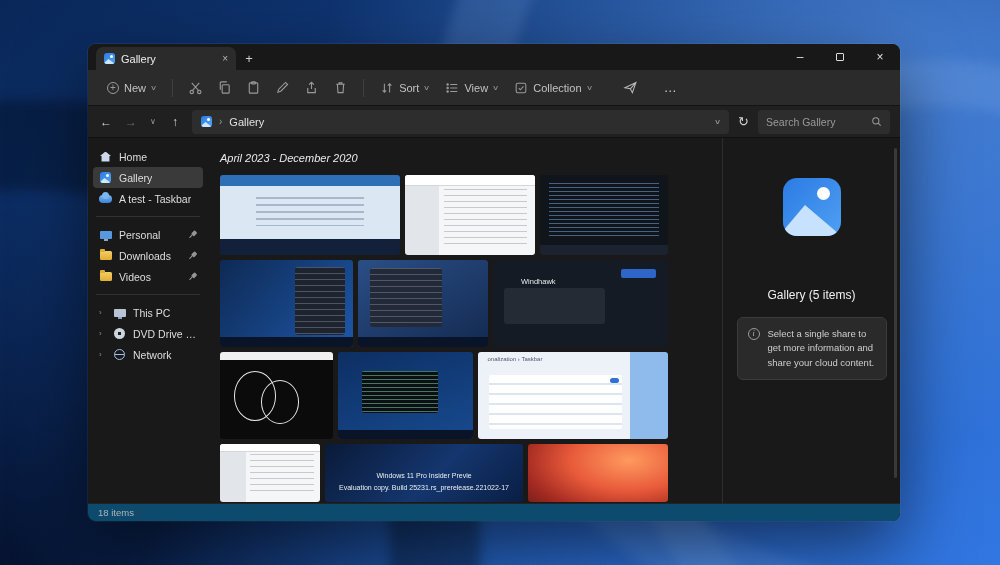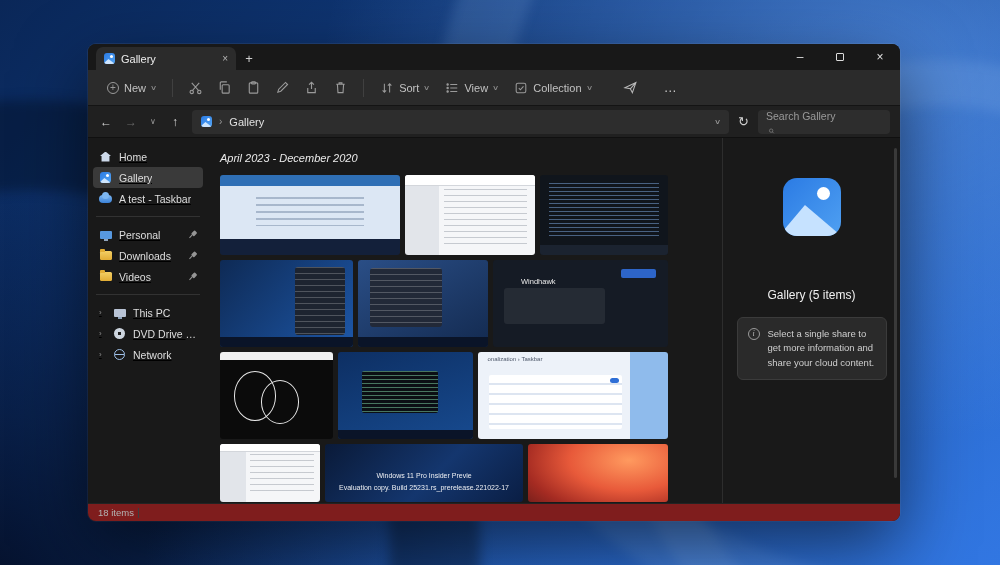--- a/index.html
+++ b/index.html
@@ -51,31 +51,31 @@
   .addressrow { height:32px; background:#202020; display:flex; align-items:center; padding:0 10px; gap:9px;
     flex:none; border-bottom:1px solid #101010; }
   .navic { color:#d8d8d8; font-size:12px; width:16px; text-align:center; }
   .navic.dim { color:#6a6a6a; }
   .navic.small { font-size:8px; color:#9a9a9a; width:10px; }
   .addressbox { flex:1; height:24px; background:#2d2d2d; border-radius:4px; display:flex; align-items:center;
     gap:7px; padding:0 9px; color:#e0e0e0; font-size:11px; }
   .crumb-chev { color:#9a9a9a; font-size:10px; }
   .addr-caret { margin-left:auto; color:#9a9a9a; font-size:7px; transform:scaleX(1.4); }
   .refresh { color:#cfcfcf; font-size:13px; }
-  .searchbox { width:132px; height:24px; background:#2d2d2d; border-radius:4px; display:flex; 
-    padding:0 8px; gap:6px;flex-direction:column; }
+  .searchbox { width:132px; height:24px; background:#2d2d2d; border-radius:4px; display:flex; align-items:center;
+    padding:0 8px; gap:6px; }
   .searchbox input { flex:1; min-width:0; background:transparent; border:none; outline:none; color:#d5d5d5; font-size:10.5px;
     font-family:"Liberation Sans", sans-serif; }
   .searchbox input::placeholder { color:#9a9a9a; }
 
   
   .bodyarea { flex:1; display:flex; background:#191919; position:relative; min-height:0; }
 
   
-  .sidebar { width:120px; padding:8px 5px 0 5px; flex:none;text-decoration:underline; }
+  .sidebar { width:120px; padding:8px 5px 0 5px; flex:none; }
   .side-item { height:21px; display:flex; align-items:center; gap:7px; padding:0 6px; border-radius:4px;
     color:#dedede; font-size:10.5px; white-space:nowrap; overflow:hidden; }
   .side-item.selected { background:#3a3a3a; }
   .side-label { overflow:hidden; text-overflow:ellipsis; }
   .side-sep { height:1px; background:#323232; margin:7px 3px; }
   .chev { color:#8d8d8d; font-size:8px; width:7px; flex:none; }
   .pin { width:9px; height:9px; position:relative; transform:rotate(42deg); margin-left:auto; flex:none; opacity:.8; }
   .pin::before { content:""; position:absolute; left:2.5px; top:0; width:4px; height:5px; background:#b5b5b5; border-radius:1px; }
   .pin::after { content:""; position:absolute; left:4px; top:5px; width:1px; height:3.5px; background:#b5b5b5; }
 
@@ -158,21 +158,21 @@
   .infobox { margin-top:15px; width:150px; background:#2a2a2a; border:1px solid #3b3b3b; border-radius:6px;
     padding:9px 10px; display:flex; gap:8px; color:#cfcfcf; font-size:9.5px; line-height:1.5; }
   .info-ic { width:12px; height:12px; border:1px solid #9a9a9a; border-radius:50%; color:#bdbdbd; font-size:8px;
     display:flex; align-items:center; justify-content:center; flex:none; margin-top:1px;
     font-family:"Liberation Serif", serif; font-style:italic; }
 
   .scrollbar { position:absolute; right:3px; top:10px; width:3px; height:330px; border-radius:2px;
     background:rgba(255,255,255,.14); }
 
   
-  .statusbar { height:18px; background:#7f1d1d; border-top:1px solid #232323; display:flex; align-items:center;
+  .statusbar { height:18px; background:#0c4a6e; border-top:1px solid #232323; display:flex; align-items:center;
     gap:4px; padding-left:10px; flex:none; color:#b3b3b3; font-size:9.5px; }
   .status-div { width:1px; height:10px; background:#3d3d3d; }
 </style>
 </head>
 <body>
 
 <div class="wallpaper">
   <div class="ribbon r1"></div>
   <div class="ribbon r2"></div>
   <div class="ribbon r3"></div>

